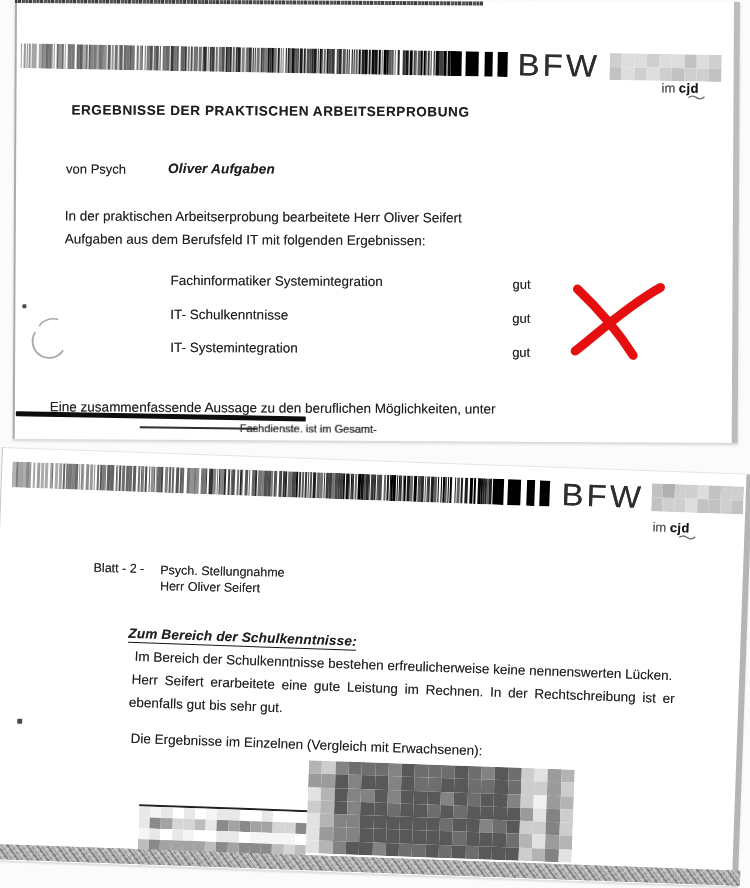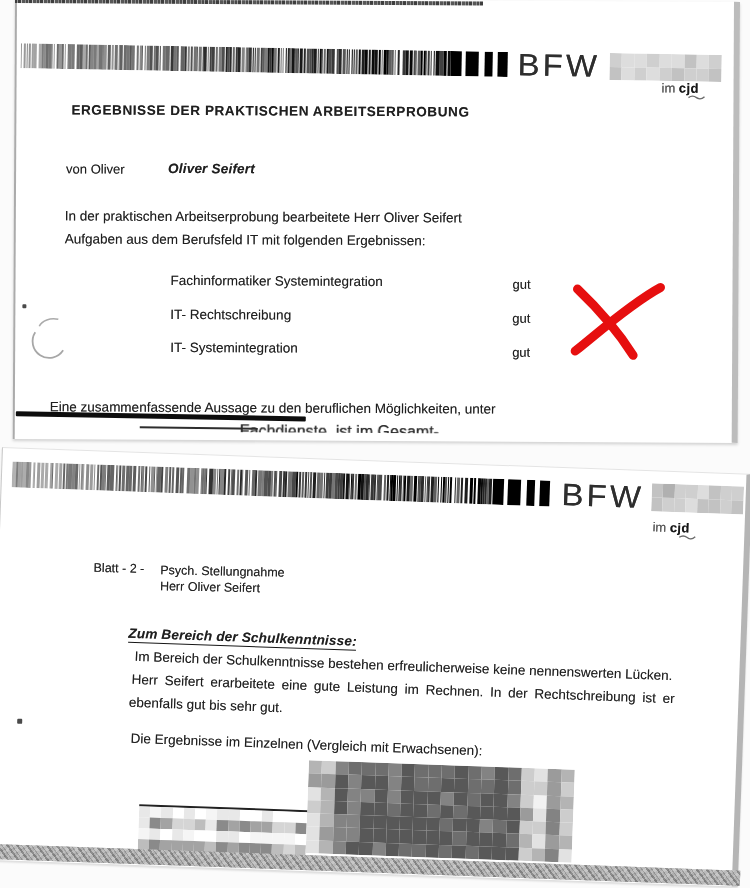--- a/index.html
+++ b/index.html
@@ -42,21 +42,21 @@
   .redx{position:absolute;left:552px;top:279px;}
   .dot{position:absolute;background:#4a4a4a;border-radius:1px;}
   #dot1{left:7px;top:306px;width:4px;height:4px;}
   #dot2{left:24px;top:270px;width:5px;height:5px;}
   .cmark{position:absolute;left:13px;top:315px;opacity:.75;}
   .foot1{top:401px;left:35px;}
   .thick{position:absolute;top:415px;left:1px;width:290px;height:5px;background:#0d0d0d;
     transform:rotate(0.7deg);border-radius:1px;}
   .cutline{position:absolute;top:423px;left:95px;width:480px;height:10px;overflow:hidden;}
   .cutline .dash{position:absolute;left:30px;top:5px;width:118px;height:2px;background:#2e2e2e;transform:rotate(0.4deg);}
-  .cutline .frag{position:absolute;left:130px;top:0;font-size:16px;color:#2a2a2a;
+  .cutline .frag{position:absolute;left:130px;top:0;font-size:11px;color:#2a2a2a;
     filter:blur(.3px);white-space:nowrap;text-shadow:0 0 .5px #333;}
   
   .blatt{position:absolute;left:95px;top:108px;display:flex;gap:16px;font-size:12.5px;color:#232323;
     transform:rotate(-0.9deg);text-shadow:0 0 .6px rgba(40,40,40,.6);}
   .blatt .lines div{line-height:16px;}
   .heading{left:132px;top:173px;font-weight:700;font-style:italic;letter-spacing:.2px;
     border-bottom:1.6px solid #161616;padding-bottom:1px;}
   .b1{top:196px;left:139px;} .b2{top:219px;left:137px;word-spacing:3px;} .b3{top:242px;left:135px;}
   .rintro{top:278px;left:138px;}
   .mosaic{position:absolute;overflow:hidden;}
@@ -104,29 +104,29 @@
     <div class="imcjd" id="cjd1">
       <span>im</span>
       <b>cjd</b>
       <svg class="sq" width="18" height="5">
         <path d="M1,3 q4,-3 8,0 t8,-1" stroke="#6a6a6a" stroke-width="1.4" fill="none"></path>
       </svg>
     </div>
 
     <div class="t title">ERGEBNISSE DER PRAKTISCHEN ARBEITSERPROBUNG</div>
 
-    <div class="t von">von Oliver</div>
-    <div class="t name">Oliver Seifert</div>
+    <div class="t von">von Psych</div>
+    <div class="t name">Oliver Aufgaben</div>
 
     <div class="t intro1">In der praktischen Arbeitserprobung bearbeitete Herr Oliver Seifert</div>
     <div class="t intro2">Aufgaben aus dem Berufsfeld IT mit folgenden Ergebnissen:</div>
 
     <div class="t rlabel ry0">Fachinformatiker Systemintegration</div>
     <div class="t rgrade gy0">gut</div>
-    <div class="t rlabel ry1">IT- Rechtschreibung</div>
+    <div class="t rlabel ry1">IT- Schulkenntnisse</div>
     <div class="t rgrade gy1">gut</div>
     <div class="t rlabel ry2">IT- Systemintegration</div>
     <div class="t rgrade gy2">gut</div>
 
     <svg class="redx" width="100" height="86" viewBox="0 0 100 86">
       <path class="xstroke" d="M10,9 C28,26 50,50 66,75" fill="none" stroke="#e60f0f" stroke-width="9" stroke-linecap="round"></path>
       <path class="xstroke" d="M8,71 C26,57 62,24 93,7" fill="none" stroke="#e60f0f" stroke-width="9" stroke-linecap="round"></path>
     </svg>
 
     <div class="dot" id="dot1"></div>

